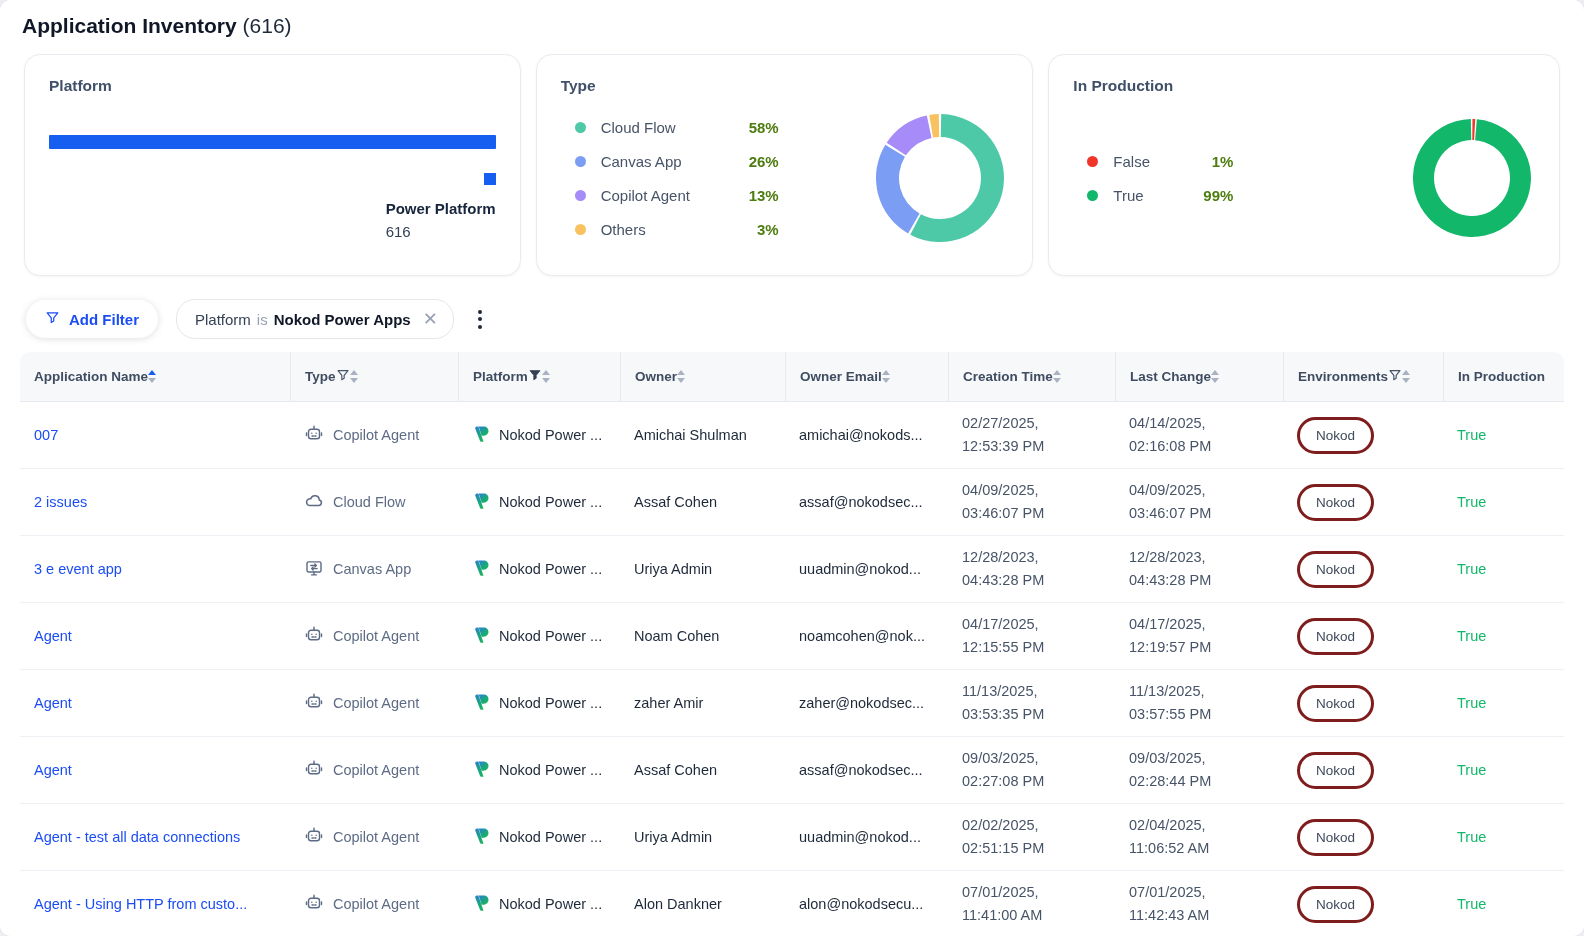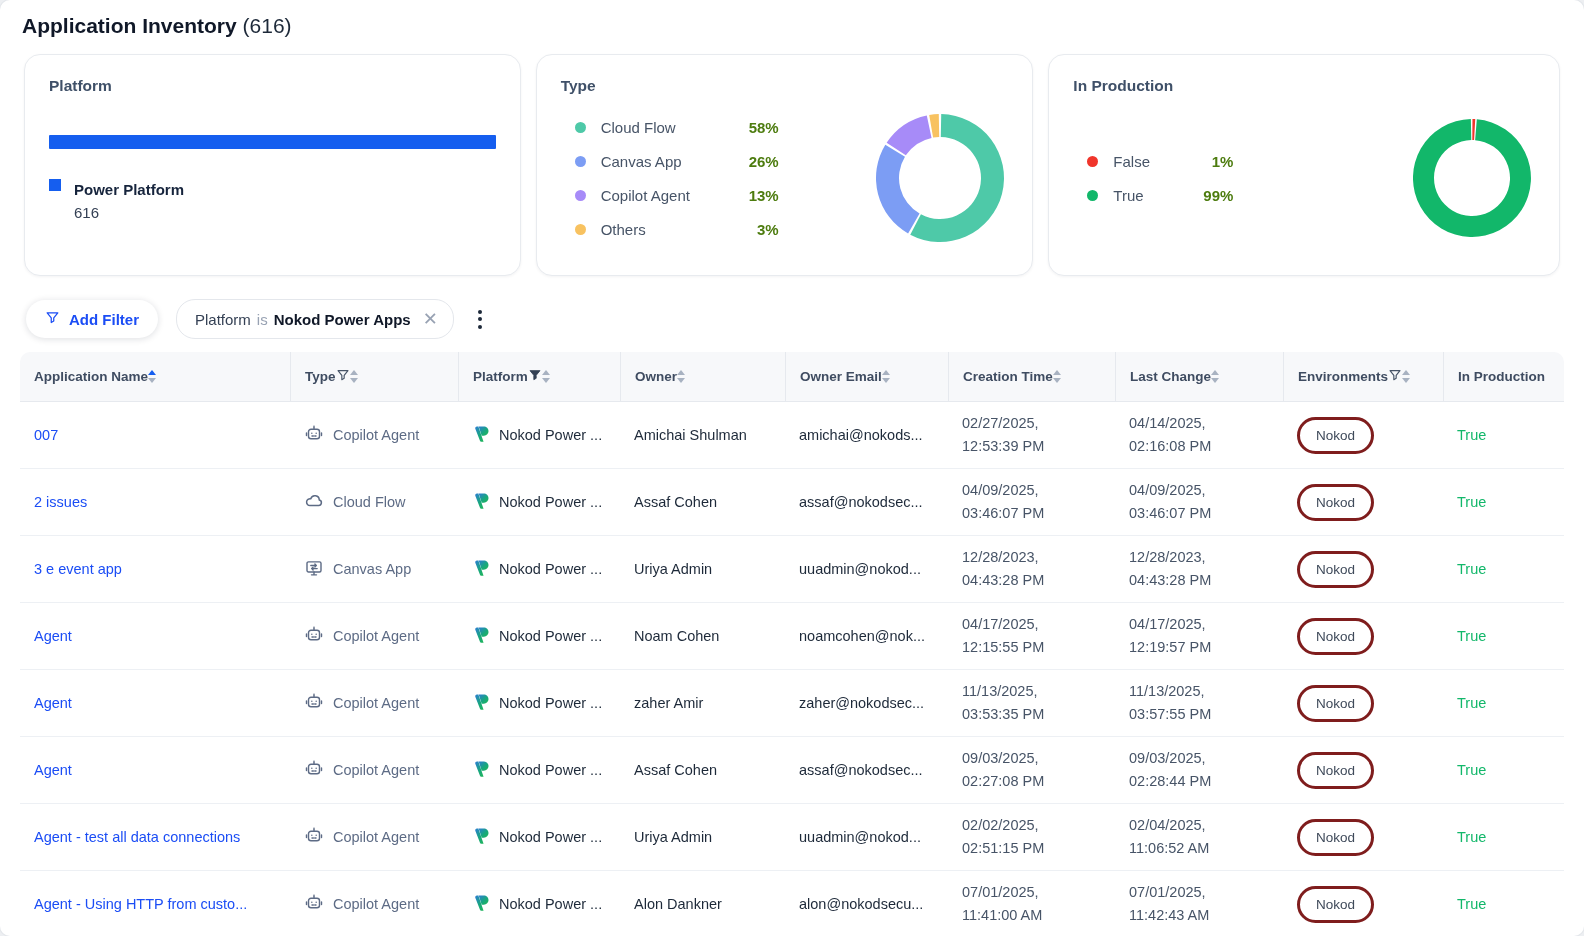--- a/index.html
+++ b/index.html
@@ -22,21 +22,21 @@
   .card{
     border:1px solid #e8ebef;border-radius:16px;background:#fff;
     box-shadow:0 1px 3px rgba(16,24,40,.05);box-sizing:border-box;
     height:222px;padding:22px 24px;
   }
   .card h2{margin:0;font-size:15.5px;font-weight:700;color:#3f5068;}
   .card-platform{width:497px;}
   .card-type{width:498px;}
   .card-prod{width:512px;}
   .plat-bar{height:14px;border-radius:1px;margin-top:40px;}
-  .plat-legend{display:flex;align-items:flex-start;gap:13px;margin-top:30px;}
+  .plat-legend{display:flex;align-items:flex-end;gap:13px;margin-top:24px;flex-direction:column;}
   .plat-legend .sq{width:12px;height:12px;flex:0 0 auto;}
   .plat-legend .lbl{font-size:15px;font-weight:700;color:#16243c;line-height:1.5;}
   .plat-legend .val{font-size:15px;color:#344054;line-height:1.4;}
   .card-body{display:flex;align-items:center;justify-content:space-between;height:158px;margin-top:4px;}
   ul.legend{list-style:none;margin:0;padding:0 0 0 14px;}
   ul.legend li{display:flex;align-items:center;height:34px;}
   ul.legend .dot{width:11px;height:11px;border-radius:50%;margin-right:15px;flex:0 0 auto;}
   ul.legend .llabel{font-size:15px;color:#475467;width:128px;}
   ul.legend .lvalue{font-size:15px;font-weight:700;color:#4d7c0f;width:50px;text-align:right;}
   .card-prod ul.legend .llabel{width:70px;}

